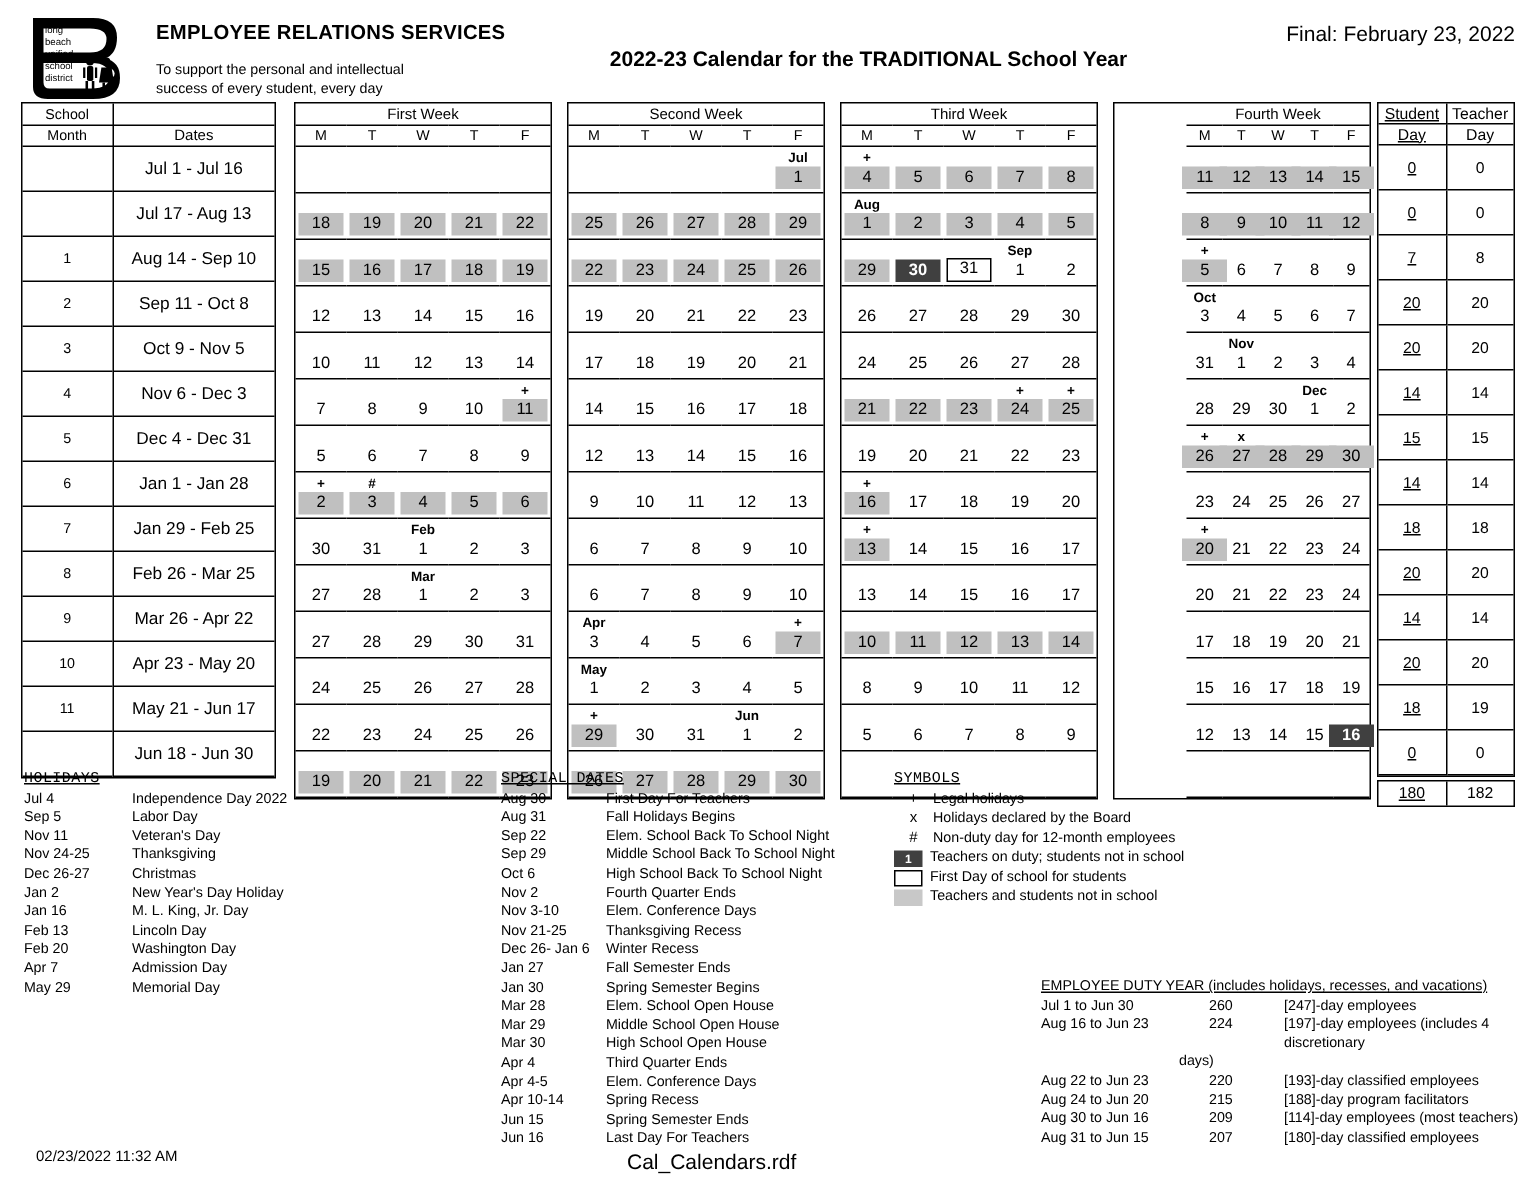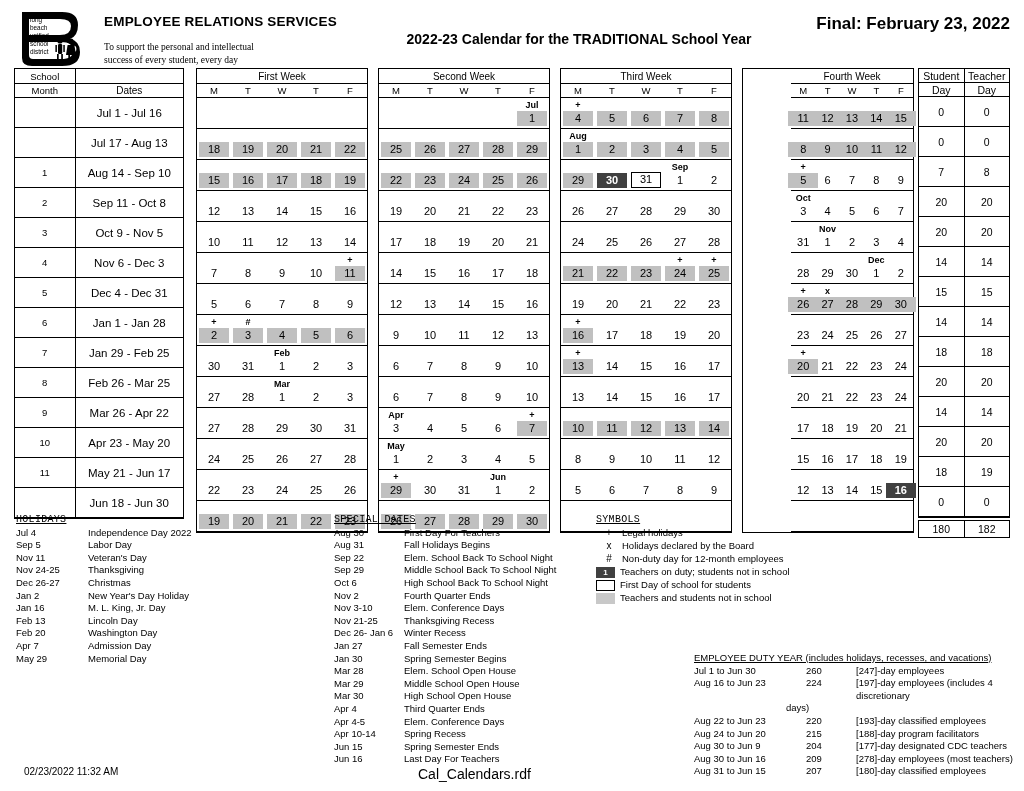--- a/index.html
+++ b/index.html
@@ -11,23 +11,23 @@
     position:relative;
     overflow:hidden;
   }
   .page{position:absolute;left:0;top:0;width:1024px;height:791px;}
 
   
   .header{position:absolute;left:0;top:0;width:1024px;height:68px;}
   .logo{position:absolute;left:16px;top:8px;width:84px;height:62px;}
   .logo svg{display:block;}
   .ers-title{position:absolute;left:104px;top:14px;font-size:13.5px;font-weight:bold;letter-spacing:.2px;}
-  .ers-sub{position:absolute;left:104px;top:41px;font-size:9.5px;line-height:12.5px;font-family:Liberation Serif, serif;}
+  .ers-sub{position:absolute;left:104px;top:41px;font-size:9.5px;line-height:12.5px;}
   .doc-title{position:absolute;left:364px;top:31px;width:430px;text-align:center;font-size:14px;font-weight:bold;}
-  .final{position:absolute;right:14px;top:14px;font-size:17px;font-weight:bold;text-align:left;}
+  .final{position:absolute;right:14px;top:14px;font-size:14px;font-weight:normal;text-align:left;}
 
   
   .cal{position:absolute;left:14px;top:68px;width:996px;}
   .block{position:absolute;border:1px solid #000;box-sizing:border-box;}
 
   .blk-month{left:0;top:0;width:170px;}
   .blk-w1{left:182px;top:0;width:172px;}
   .blk-w2{left:364px;top:0;width:172px;}
   .blk-w3{left:546px;top:0;width:172px;}
   .blk-w4{left:728px;top:0;width:172px;padding-left:48px;}
@@ -53,21 +53,21 @@
   .daycell{position:relative;width:20%;}
   .dc-inner{height:30px;display:flex;flex-direction:column;justify-content:flex-end;align-items:center;}
   .dc-mark{height:11px;line-height:11px;font-size:9px;font-weight:bold;width:100%;text-align:center;}
   .dc-num{height:15px;line-height:15px;font-size:11px;width:30px;margin-bottom:2px;text-align:center;}
 
   .sh-grey .dc-num{background:#c0c0c0;}
   .sh-dark .dc-num{background:#404040;color:#fff;font-weight:bold;}
   .sh-box .dc-num{background:#fff;border:1.8px solid #000;box-sizing:border-box;height:16px;line-height:12px;}
 
   
-  .c-sd{width:50%;border-right:1px solid #000;font-size:10.5px;}
+  .c-sd{width:50%;border-right:1px solid #000;font-size:10.5px;text-decoration:underline;}
   .c-td{width:50%;font-size:10.5px;}
   .tot{height:16px;font-size:10.5px;}
   .blk-total{left:904px;top:452px;width:92px;border:1px solid #000;box-sizing:border-box;}
 
   
   .legend{position:absolute;font-size:9.5px;line-height:12.6px;}
   .lg-title{font-weight:normal;text-decoration:underline;font-size:10px;letter-spacing:.3px;font-family:Liberation Mono, monospace;}
   .lg-row{display:flex;}
   .lg-row .k{flex:0 0 auto;}
   .lg-row .v{flex:1 1 auto;}
@@ -2346,30 +2346,23 @@
         </div>
         <div>
           <div class="duty-line">
             <span class="d1">Aug 24 to Jun 20</span>
             <span class="d2">215</span>
             <span class="d3">[188]-day program facilitators</span>
           </div>
         </div>
         <div>
           <div class="duty-line">
-            <span class="d1">Aug 30 to Jun 9</span>
-            <span class="d2">204</span>
-            <span class="d3">[177]-day designated CDC teachers</span>
-          </div>
-        </div>
-        <div>
-          <div class="duty-line">
             <span class="d1">Aug 30 to Jun 16</span>
             <span class="d2">209</span>
-            <span class="d3">[278]-day employees (most teachers)</span>
+            <span class="d3">[114]-day employees (most teachers)</span>
           </div>
         </div>
         <div>
           <div class="duty-line">
             <span class="d1">Aug 31 to Jun 15</span>
             <span class="d2">207</span>
             <span class="d3">[180]-day classified employees</span>
           </div>
         </div>
       </div>

